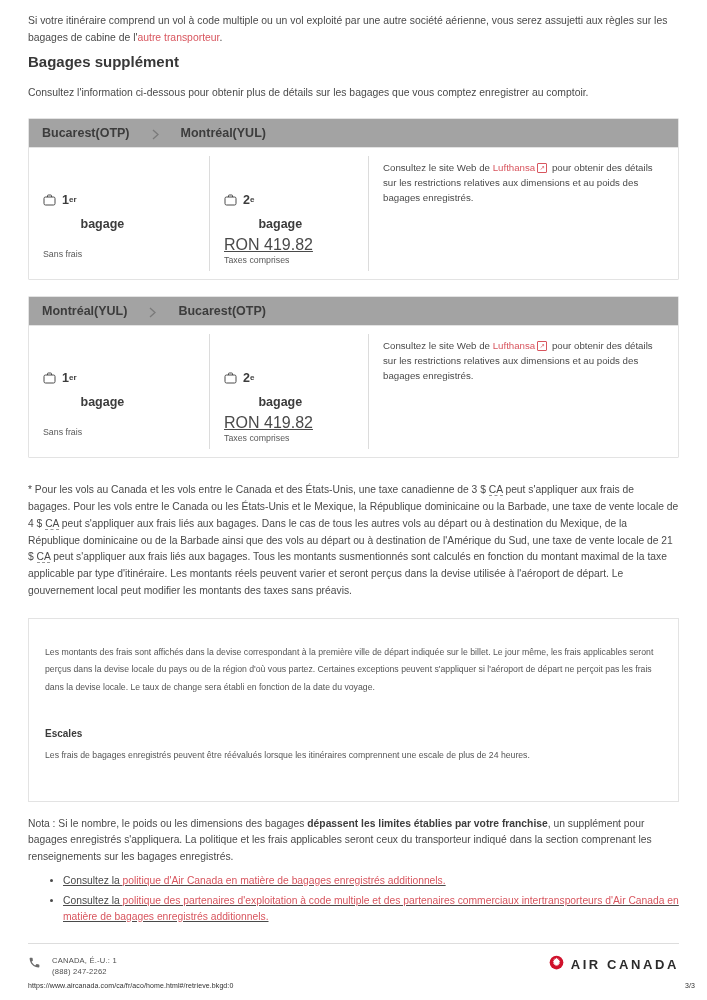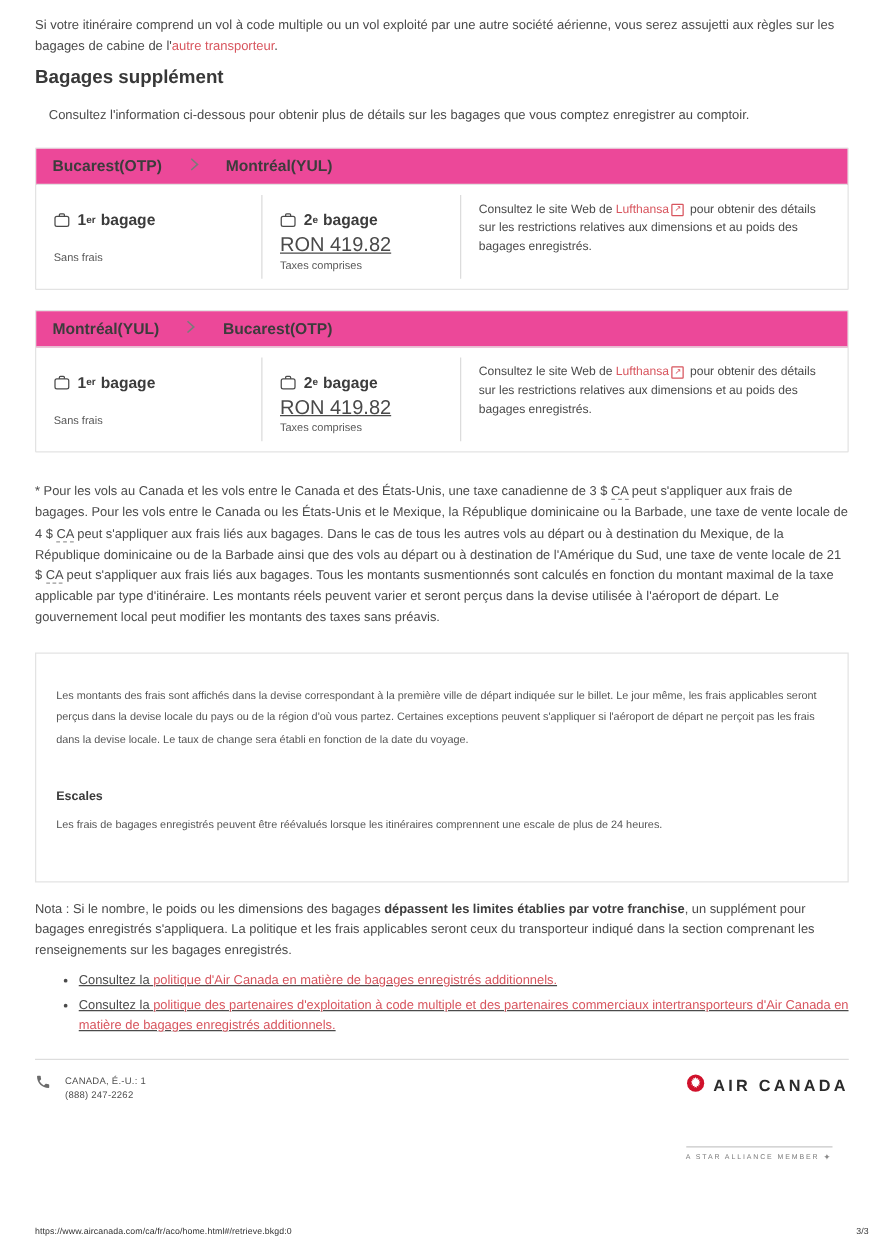--- a/index.html
+++ b/index.html
@@ -13,36 +13,36 @@
   .seg-link{color:var(--link,#d8555e);cursor:pointer;}
   .seg-bold{font-weight:700;color:#3d3d3d;}
   .seg-abbr{border-bottom:1px dashed #9a9a9a;padding-bottom:0;}
   .ext-icon{
     display:inline-block;width:8px;height:8px;border:1px solid var(--link,#d8555e);
     color:var(--link,#d8555e);font-size:6.5px;line-height:7px;text-align:center;
     vertical-align:1px;margin:0 2px;border-radius:1px;
   }
 
   h2.page-title{font-size:15px;font-weight:700;color:#383838;margin:7px 0 0 0;}
-  .lead{font-size:10.4px;line-height:1.6;margin:15px 0 0 11px;}
+  .lead{font-size:10.4px;line-height:1.6;margin:15px 0 0 0;}
 
   .card{margin-top:16px;border:1px solid #e3e3e3;border-radius:1px;}
   .card-header{
-    background:#ec4899;border-bottom:1px solid #e3e3e3;padding:7px 13px;
-    font-size:12.5px;font-weight:700;color:#3c3c3c;display:flex;align-items:flex-start;gap:21px;
+    background:#a3a3a3;border-bottom:1px solid #e3e3e3;padding:7px 13px;
+    font-size:12.5px;font-weight:700;color:#3c3c3c;display:flex;align-items:flex-end;gap:21px;
   }
   .chev{display:inline-flex;align-items:center;}
   .card-body{display:flex;align-items:stretch;padding:8px 0;}
   .bag-col{flex:0 0 152px;padding:13px 14px 6px 14px;}
   .bag-col.second{flex:0 0 130px;border-left:1px solid #dcdcdc;}
   .info-col{flex:1;border-left:1px solid #dcdcdc;padding:4px 14px 6px 14px;
     font-size:9.7px;line-height:1.55;color:#4a4a4a;}
   .bag-title{font-size:12.5px;font-weight:700;color:#3c3c3c;display:flex;align-items:center;}
   .bag-title sup{font-size:8px;font-weight:700;line-height:0;}
-  .bag-label{margin-left:4px;}
+  .bag-label{margin-left:4px;margin-top:48px;}
   .bag-icon{margin-right:6px;display:inline-flex;}
   .bag-price{font-size:16px;margin-top:5px;min-height:12px;color:#4a4a4a;text-decoration:underline;}
   .bag-note{font-size:8.8px;margin-top:1px;color:#585858;}
 
   .tax-note{margin:24px 0 0 0;font-size:10.3px;line-height:1.64;}
 
   .info-box{margin-top:18px;border:1px solid #e3e3e3;padding:17px 16px 36px 16px;}
   .box-section + .box-section{margin-top:32px;}
   .box-title{font-size:10px;font-weight:700;color:#3a3a3a;margin:0;}
   .box-body{font-size:8.7px;line-height:2.0;margin:8px 0 0 0;color:#555555;}

